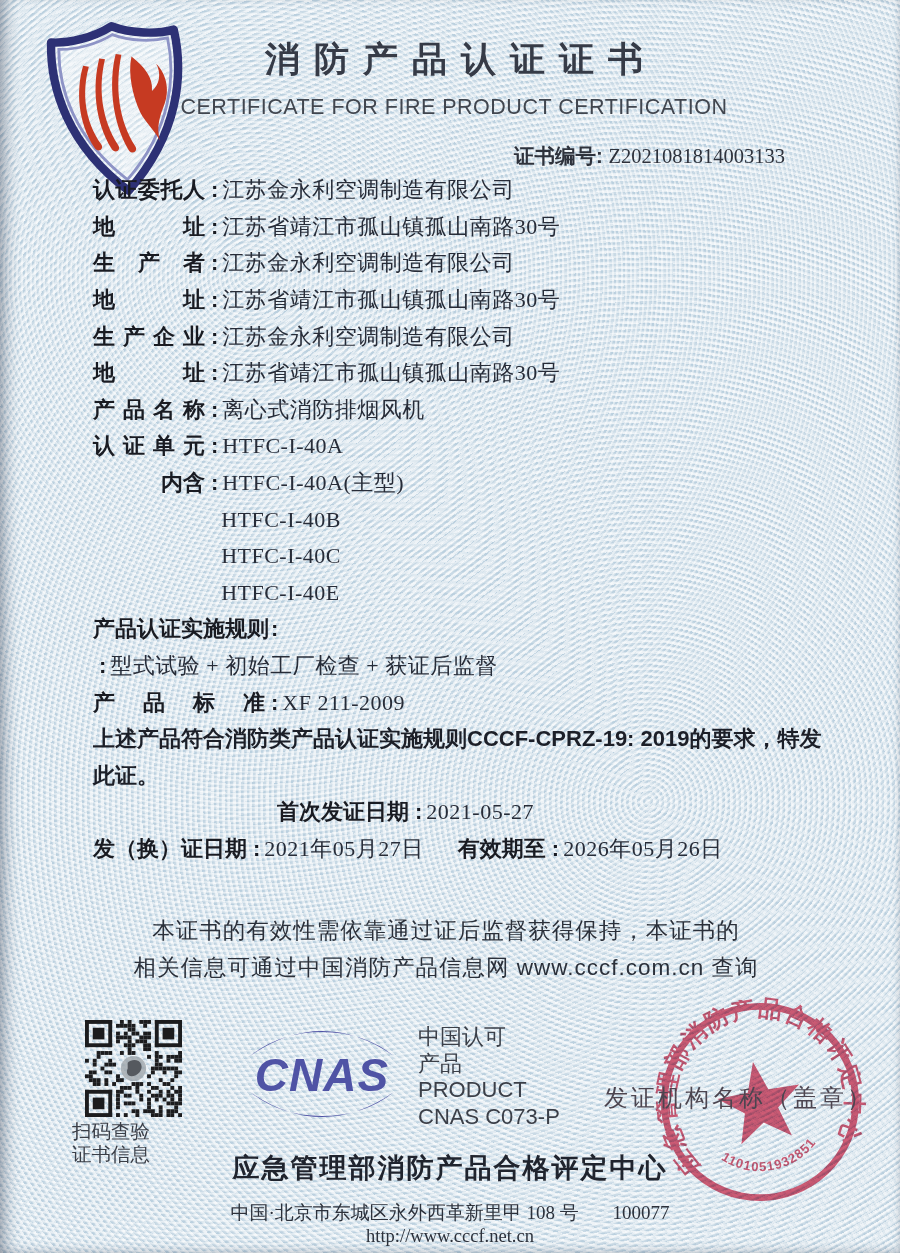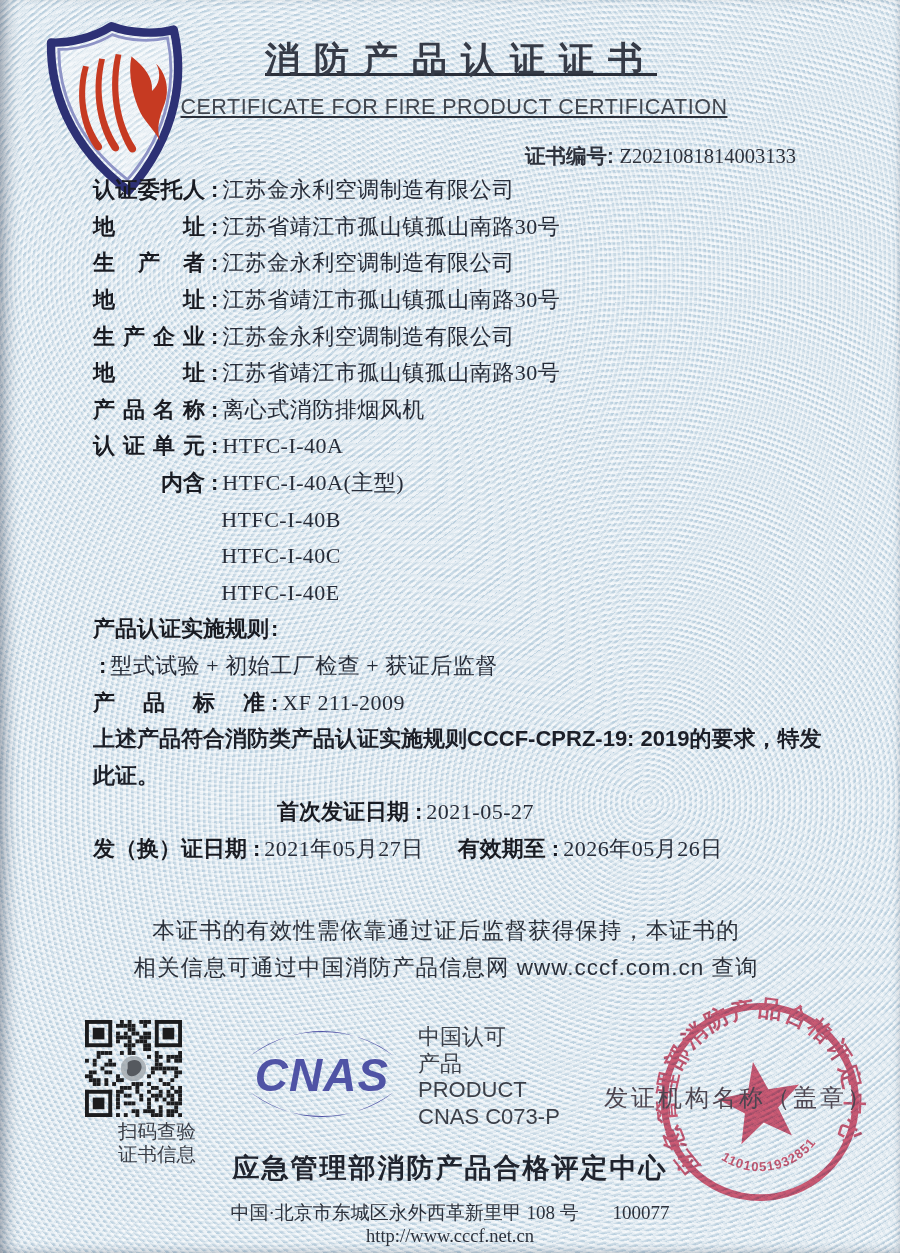--- a/index.html
+++ b/index.html
@@ -10,24 +10,24 @@
     background-image:
       repeating-radial-gradient(circle at 28% 22%, rgba(255,255,255,.50) 0 1.5px, rgba(168,195,213,.50) 3px 4.5px),
       repeating-radial-gradient(circle at 72% 64%, rgba(255,255,255,.42) 0 2px, rgba(168,195,213,.42) 3.5px 5.5px),
       repeating-radial-gradient(circle at 45% 120%, rgba(255,255,255,.30) 0 2.5px, rgba(170,196,214,.30) 4px 6px);
     background-blend-mode:lighten,normal,normal;
     box-shadow:inset 14px 0 16px -10px rgba(40,50,70,.45), inset -6px 0 10px -8px rgba(40,50,70,.3), inset 0 -8px 12px -8px rgba(40,50,70,.25);
     color:#2a2f3a;
   }
   
   .logo{position:absolute;left:30px;top:16px;width:180px;height:185px;transform:rotate(-6deg);}
-  .title-block{position:absolute;left:8px;right:0;top:36px;text-align:center;text-decoration:underline;}
+  .title-block{position:absolute;left:8px;right:0;top:36px;text-align:center;}
   .title{font-size:35px;font-weight:bold;letter-spacing:14px;text-indent:14px;color:#363b47;}
   .subtitle{margin-top:12px;font-size:21.5px;letter-spacing:.5px;color:#41464f;}
-  .certno{position:absolute;top:142px;right:104px;font-size:20.5px;color:#2e323c;
+  .certno{position:absolute;top:142px;right:115px;font-size:20.5px;color:#2e323c;
           font-family:"Liberation Serif","DejaVu Serif",serif;}
   .certno .lab{font-weight:bold;font-family:"Liberation Sans","DejaVu Sans",sans-serif;}
   
   .body{position:absolute;left:93px;top:172px;right:40px;}
   .row{height:36.6px;display:flex;align-items:center;font-size:22px;white-space:nowrap;}
   .lbl{display:inline-block;font-weight:bold;color:#191b22;text-align:justify;text-align-last:justify;}
   .w5{width:112px;}
   .w8{width:172px;letter-spacing:0;}
   .lbl-right{width:112px;text-align:right;text-align-last:right;}
   .colon{font-weight:bold;color:#191b22;margin:0 4px 0 6px;}
@@ -35,21 +35,21 @@
   .value{color:#272c38;font-family:"Liberation Serif","DejaVu Serif",serif;letter-spacing:.5px;}
   .statement{font-size:22px;font-weight:bold;color:#1c1f28;line-height:36.6px;
              font-family:"Liberation Sans","DejaVu Sans",sans-serif;}
   .row-indent{padding-left:184px;}
   .gap-wide{display:inline-block;width:34px;}
   
   .notice{position:absolute;left:0;right:8px;top:912px;text-align:center;font-size:22.5px;
           line-height:37px;color:#2b303a;letter-spacing:1px;}
   
   .qr{position:absolute;left:85px;top:1020px;width:97px;height:97px;}
-  .qr-caption{position:absolute;left:72px;top:1120px;width:124px;text-align:right;
+  .qr-caption{position:absolute;left:72px;top:1120px;width:124px;text-align:left;
               font-size:19.5px;line-height:23px;color:#3a3e47;}
   .cnas-logo{position:absolute;left:236px;top:1020px;width:172px;height:108px;}
   .cnas-text{position:absolute;left:418px;top:1024px;font-size:22px;line-height:26.5px;color:#3b3f48;}
   .stamp-hint{position:absolute;left:604px;top:1082px;z-index:3;font-size:24px;letter-spacing:3px;
               color:#4c4550;font-family:"DejaVu Serif","Liberation Serif",serif;}
   .seal{position:absolute;left:656px;top:998px;width:208px;height:208px;z-index:2;
         transform:rotate(-10deg);mix-blend-mode:multiply;opacity:.92;}
   .org-line{position:absolute;left:0;right:0;top:1150px;text-align:center;font-size:27px;
             font-weight:bold;color:#20242e;letter-spacing:2px;}
   .addr-line{position:absolute;left:0;right:0;top:1200px;text-align:center;font-size:19px;color:#2c313b;

